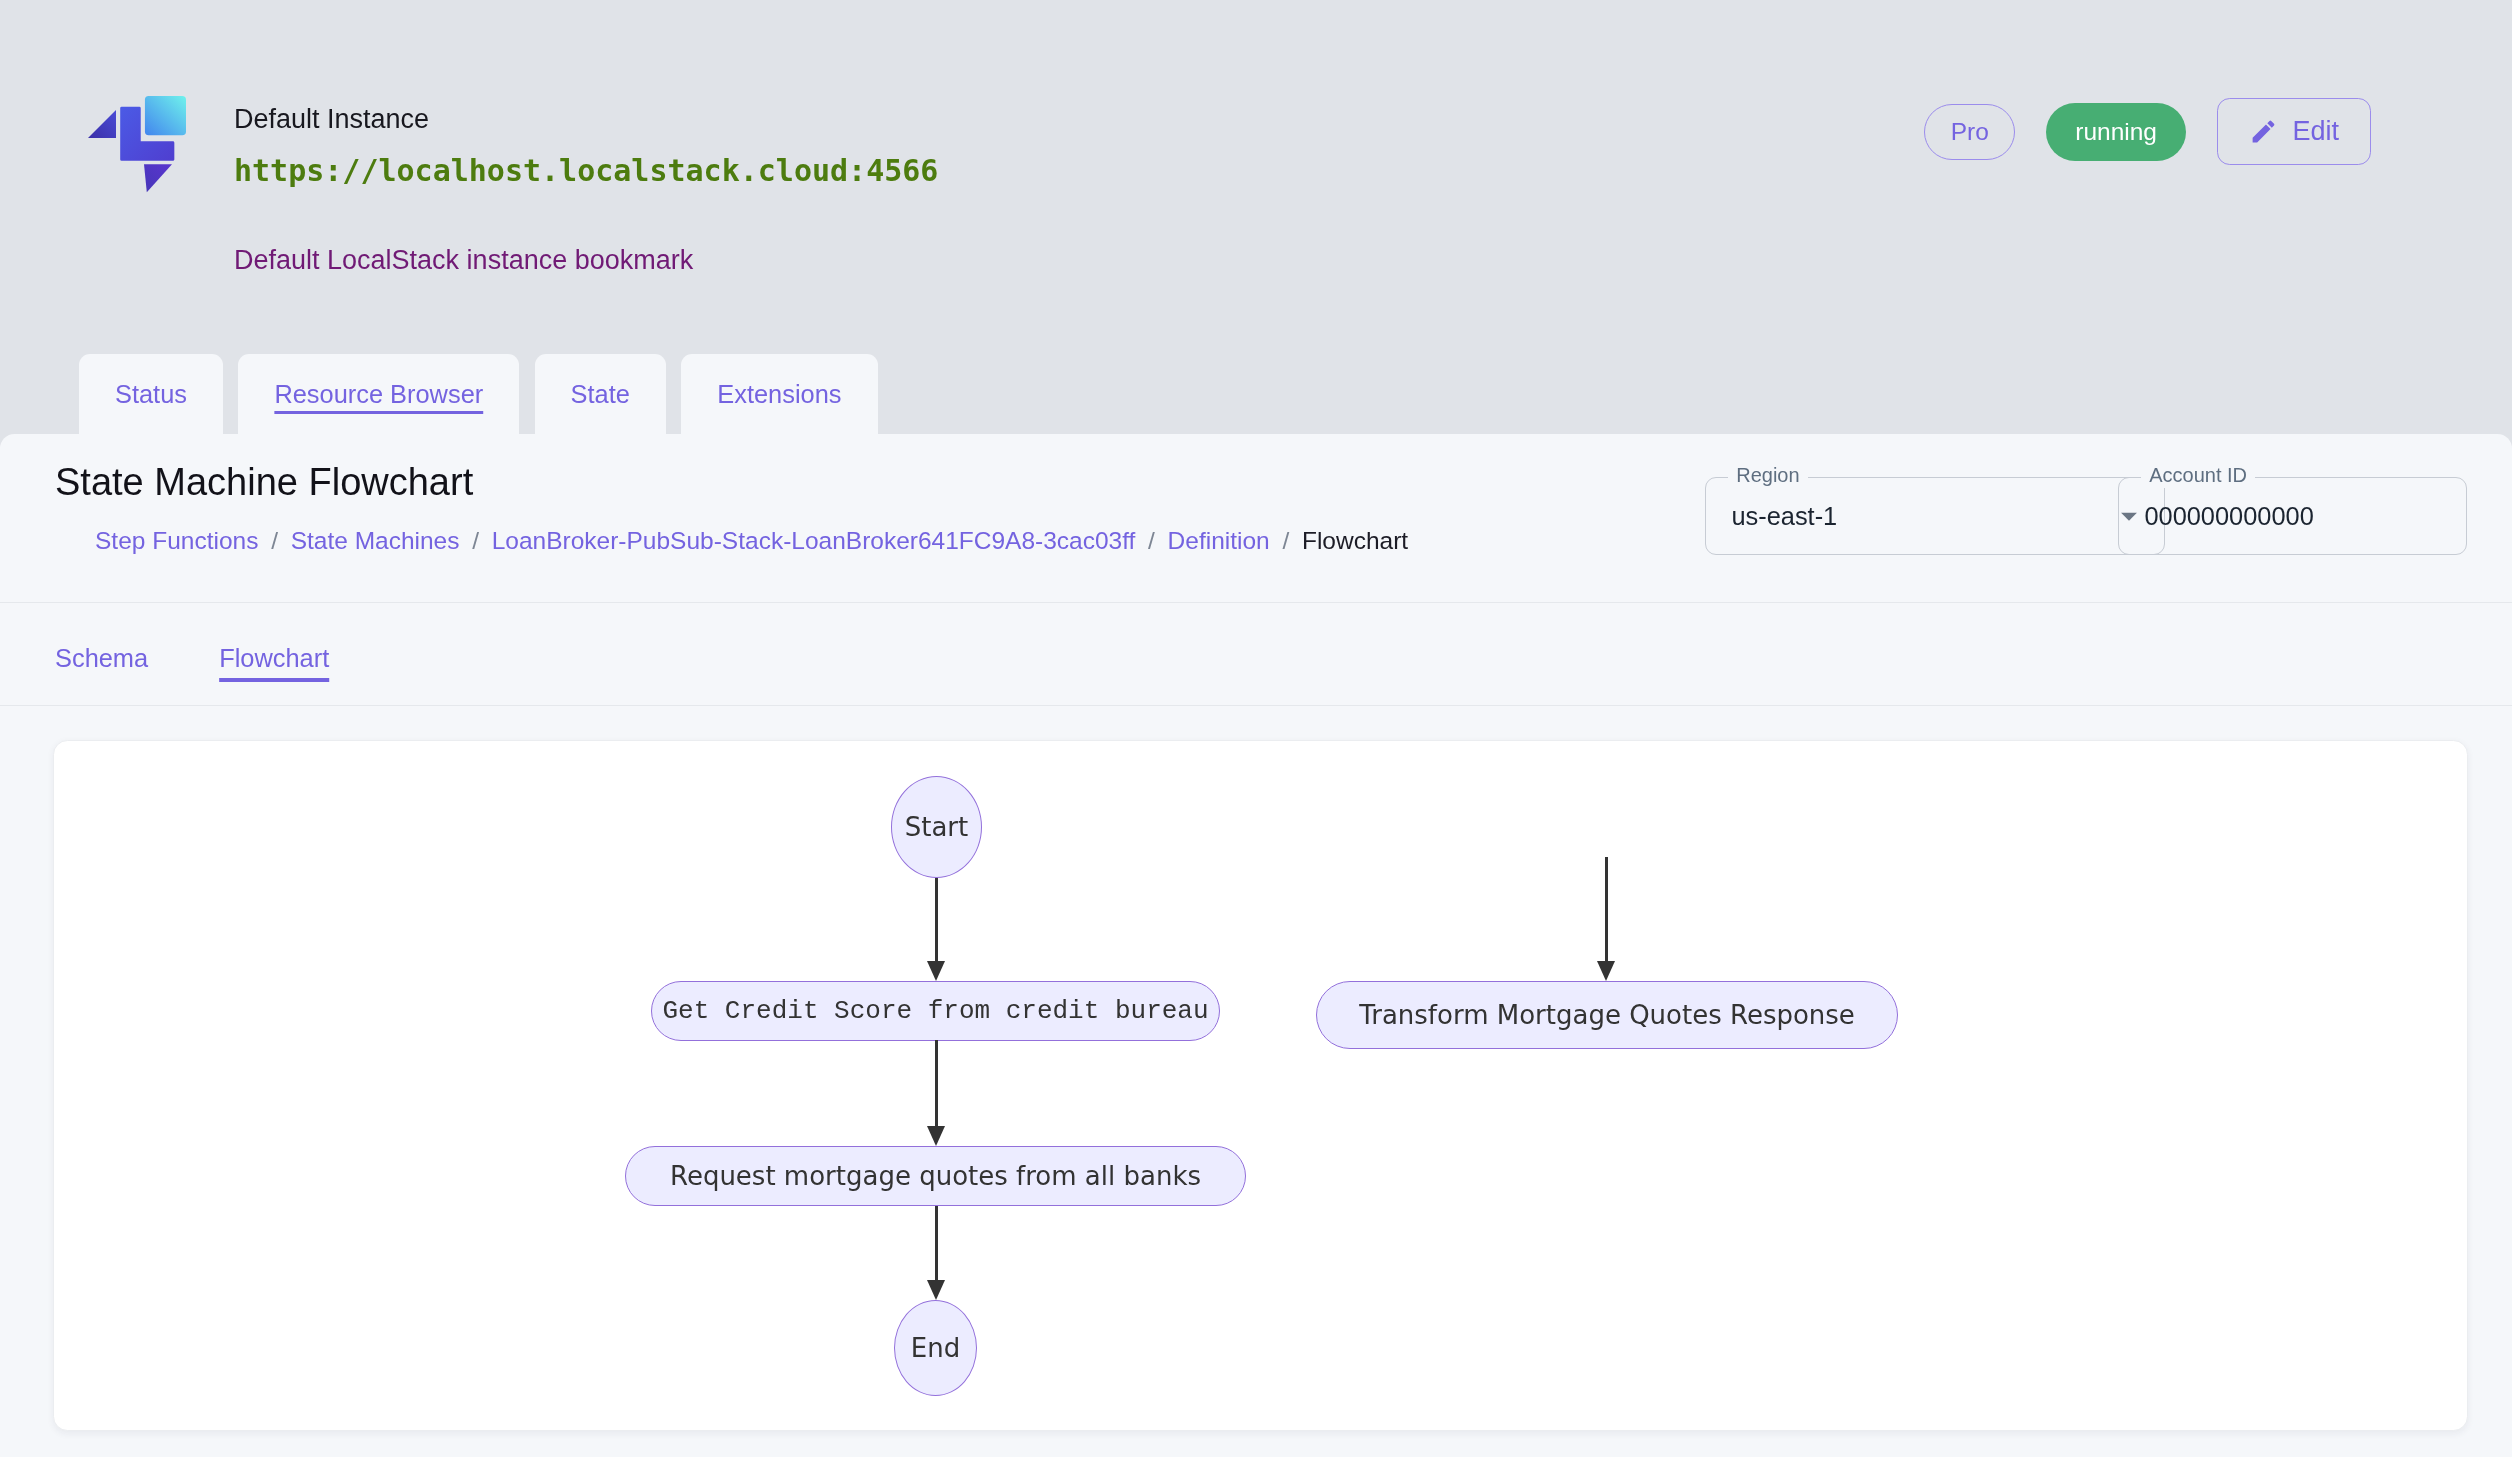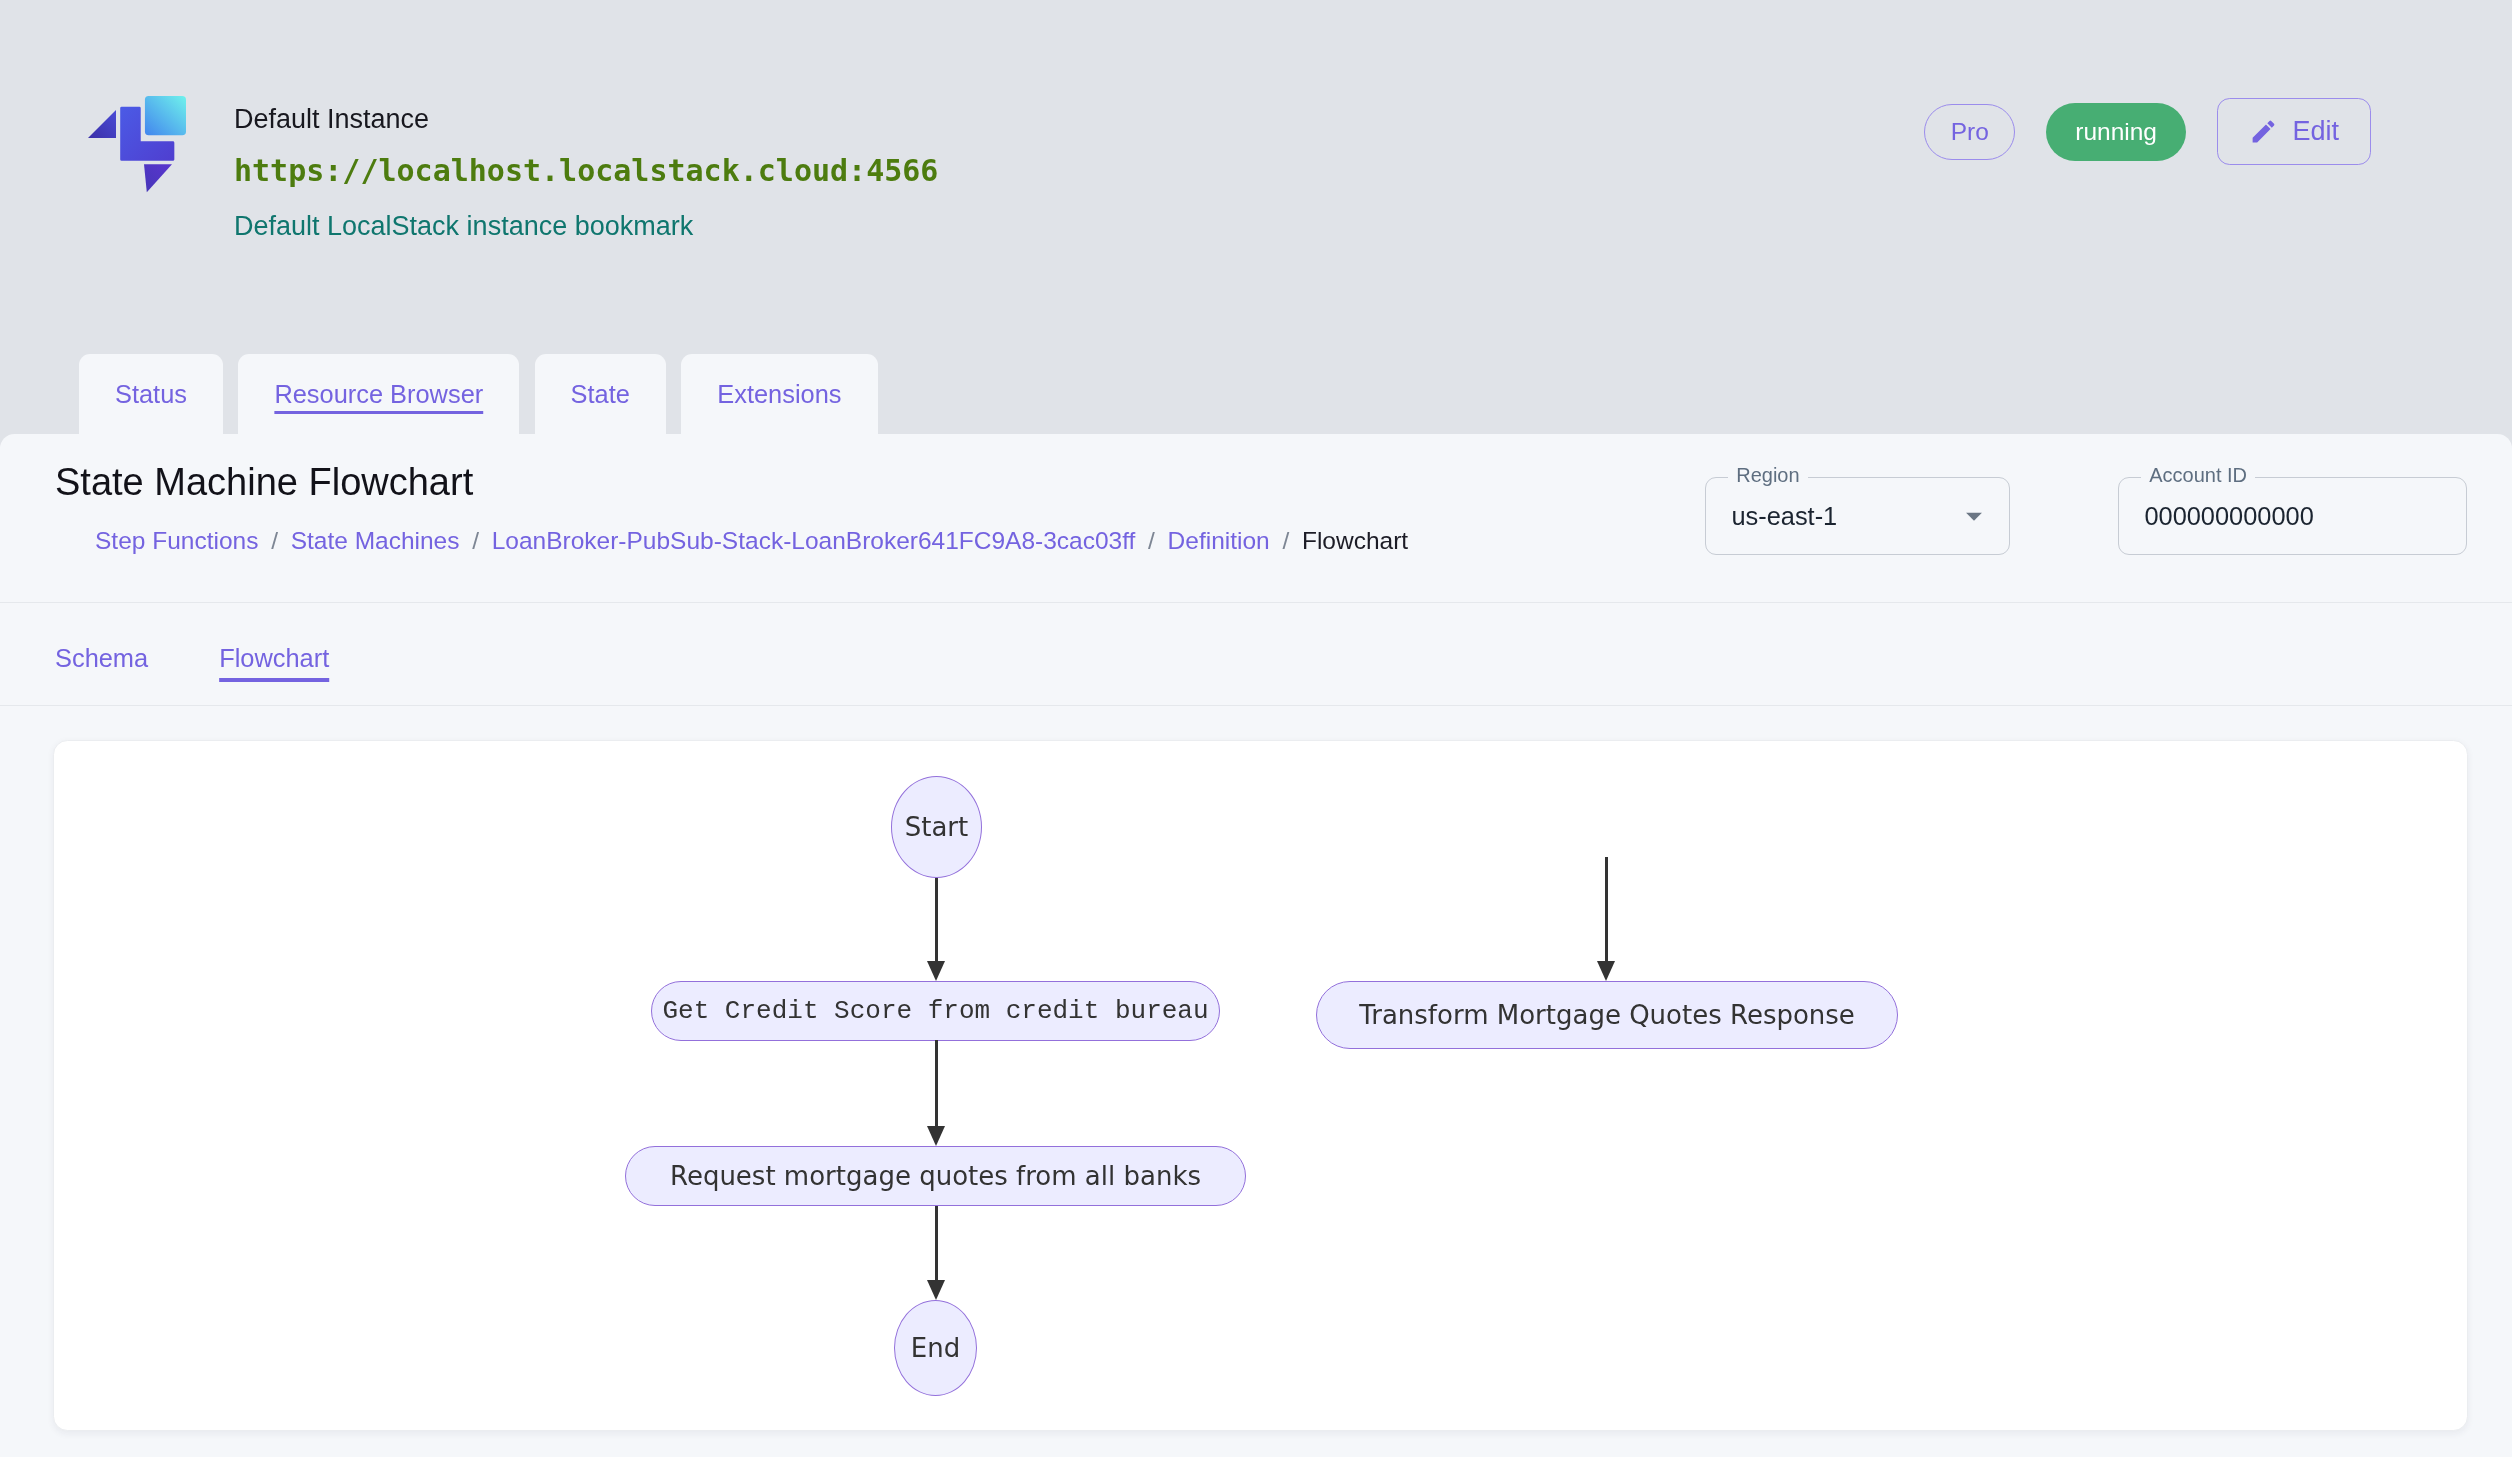--- a/index.html
+++ b/index.html
@@ -14,21 +14,21 @@
 
   
   .top-band { position:absolute; left:0; top:0; width:2512px; height:434px; }
 
   .logo { position:absolute; left:86px; top:96px; width:102px; height:98px; }
 
   .instance-block { position:absolute; left:234px; top:102px; }
   .instance-name { font-size:27px; color:#18181f; line-height:34px; }
   .instance-url  { font-family:"DejaVu Sans Mono", monospace; font-weight:bold;
                    font-size:30px; color:#4d7c0f; line-height:40px; margin-top:15px; }
-  .instance-desc { font-size:27px; color:#0f766e; margin-top:20px; }
+  .instance-desc { font-size:27px; color:#701a75; margin-top:54px; }
 
   .header-actions { position:absolute; right:141px; top:98px; display:flex; align-items:center; gap:31px; }
   .pro-chip {
     height:56px; padding:0 25.4px; display:flex; align-items:center;
     border:1.8px solid var(--accent-border); border-radius:28px;
     color:var(--accent); font-size:24.5px; background:transparent;
   }
   .status-badge {
     height:58px; padding:0 29px; display:flex; align-items:center;
     border-radius:29px; background:var(--green); color:#fff; font-size:24.5px;
@@ -61,21 +61,21 @@
   .breadcrumb .crumb-sep { color:#7d8694; }
 
   .field {
     position:absolute; top:43px; height:78px; border:1.8px solid #c7ccd4; border-radius:11px;
     background:transparent;
   }
   .field .field-label {
     position:absolute; top:-13.6px; left:22px; padding:0 8.2px; background:#f5f7fa;
     font-size:20px; color:#5e6e80; line-height:23.6px;
   }
-  .field-region { left:1705px; width:305px; }
+  .field-region { left:1705px; width:460px; }
   .field-account { left:2118px; width:349px; }
   .field .field-value {
     position:absolute; left:25.4px; top:0; height:100%; display:flex; align-items:center;
     font-size:25.4px; color:#1b2430;
   }
   .field input {
     position:absolute; left:25.4px; top:0; width:calc(100% - 51px); height:100%;
     border:none; outline:none; background:transparent; font-size:25.4px; color:#1b2430;
     font-family:"Liberation Sans", sans-serif;
   }

